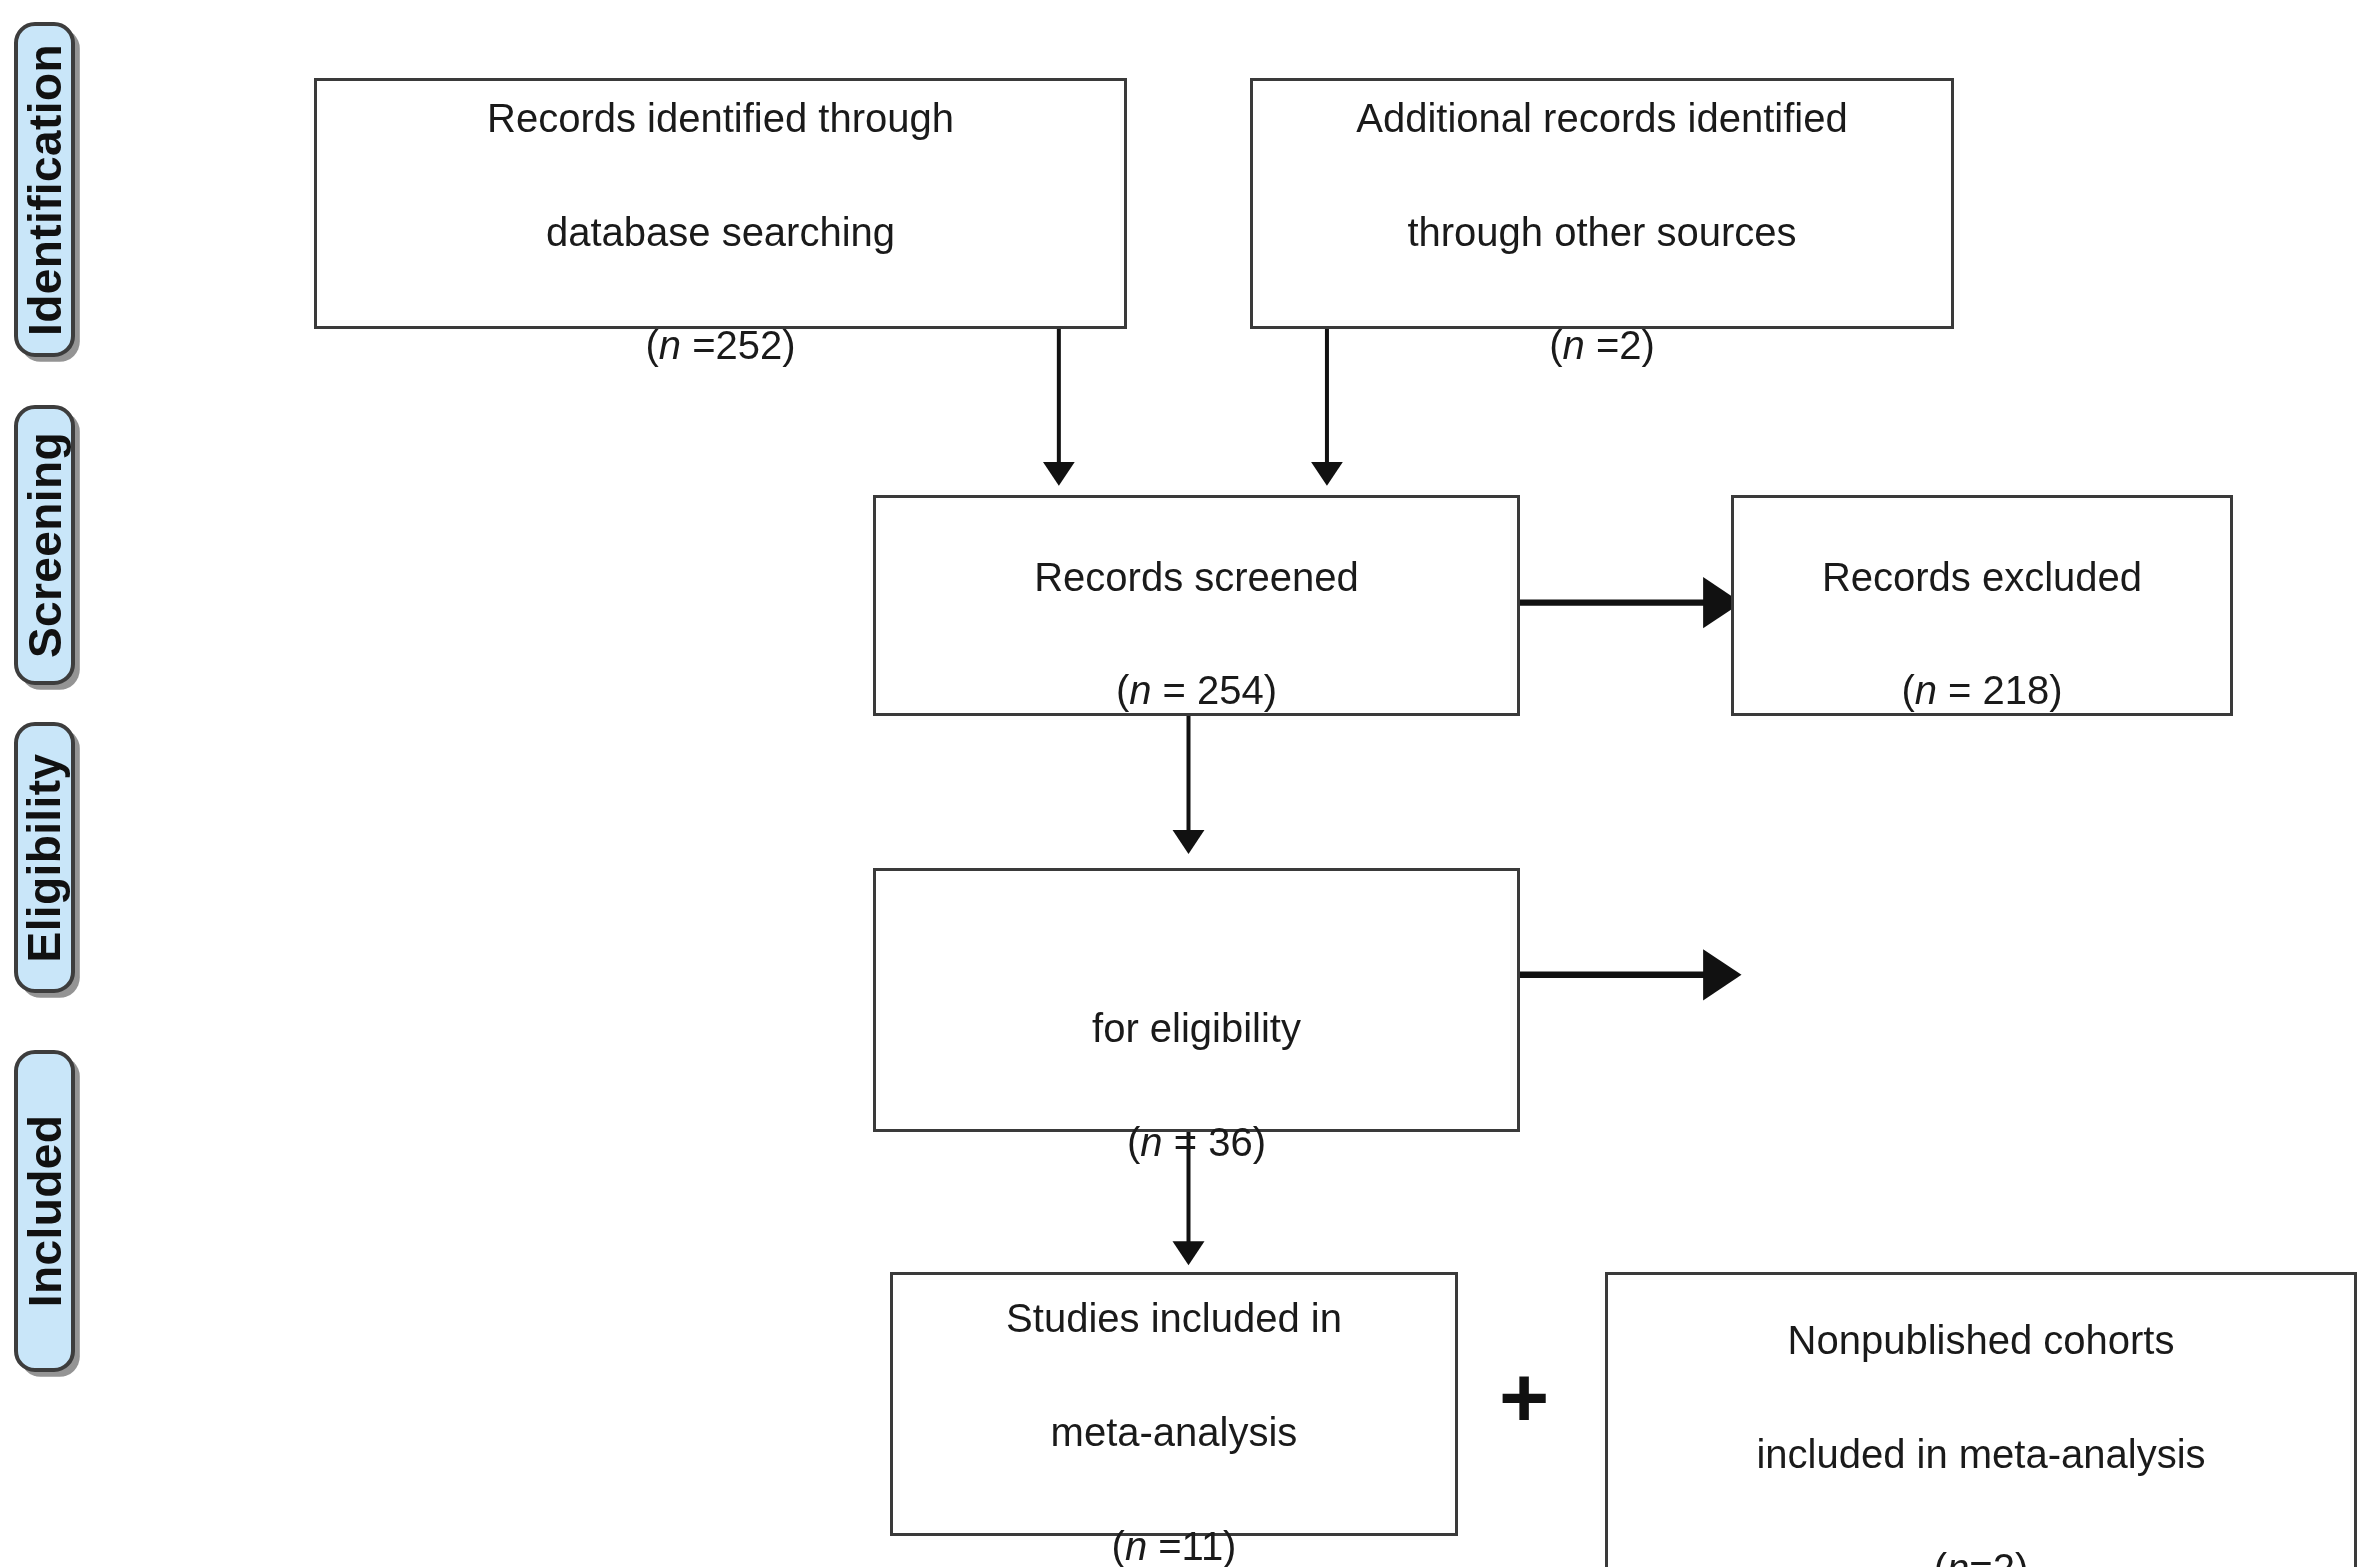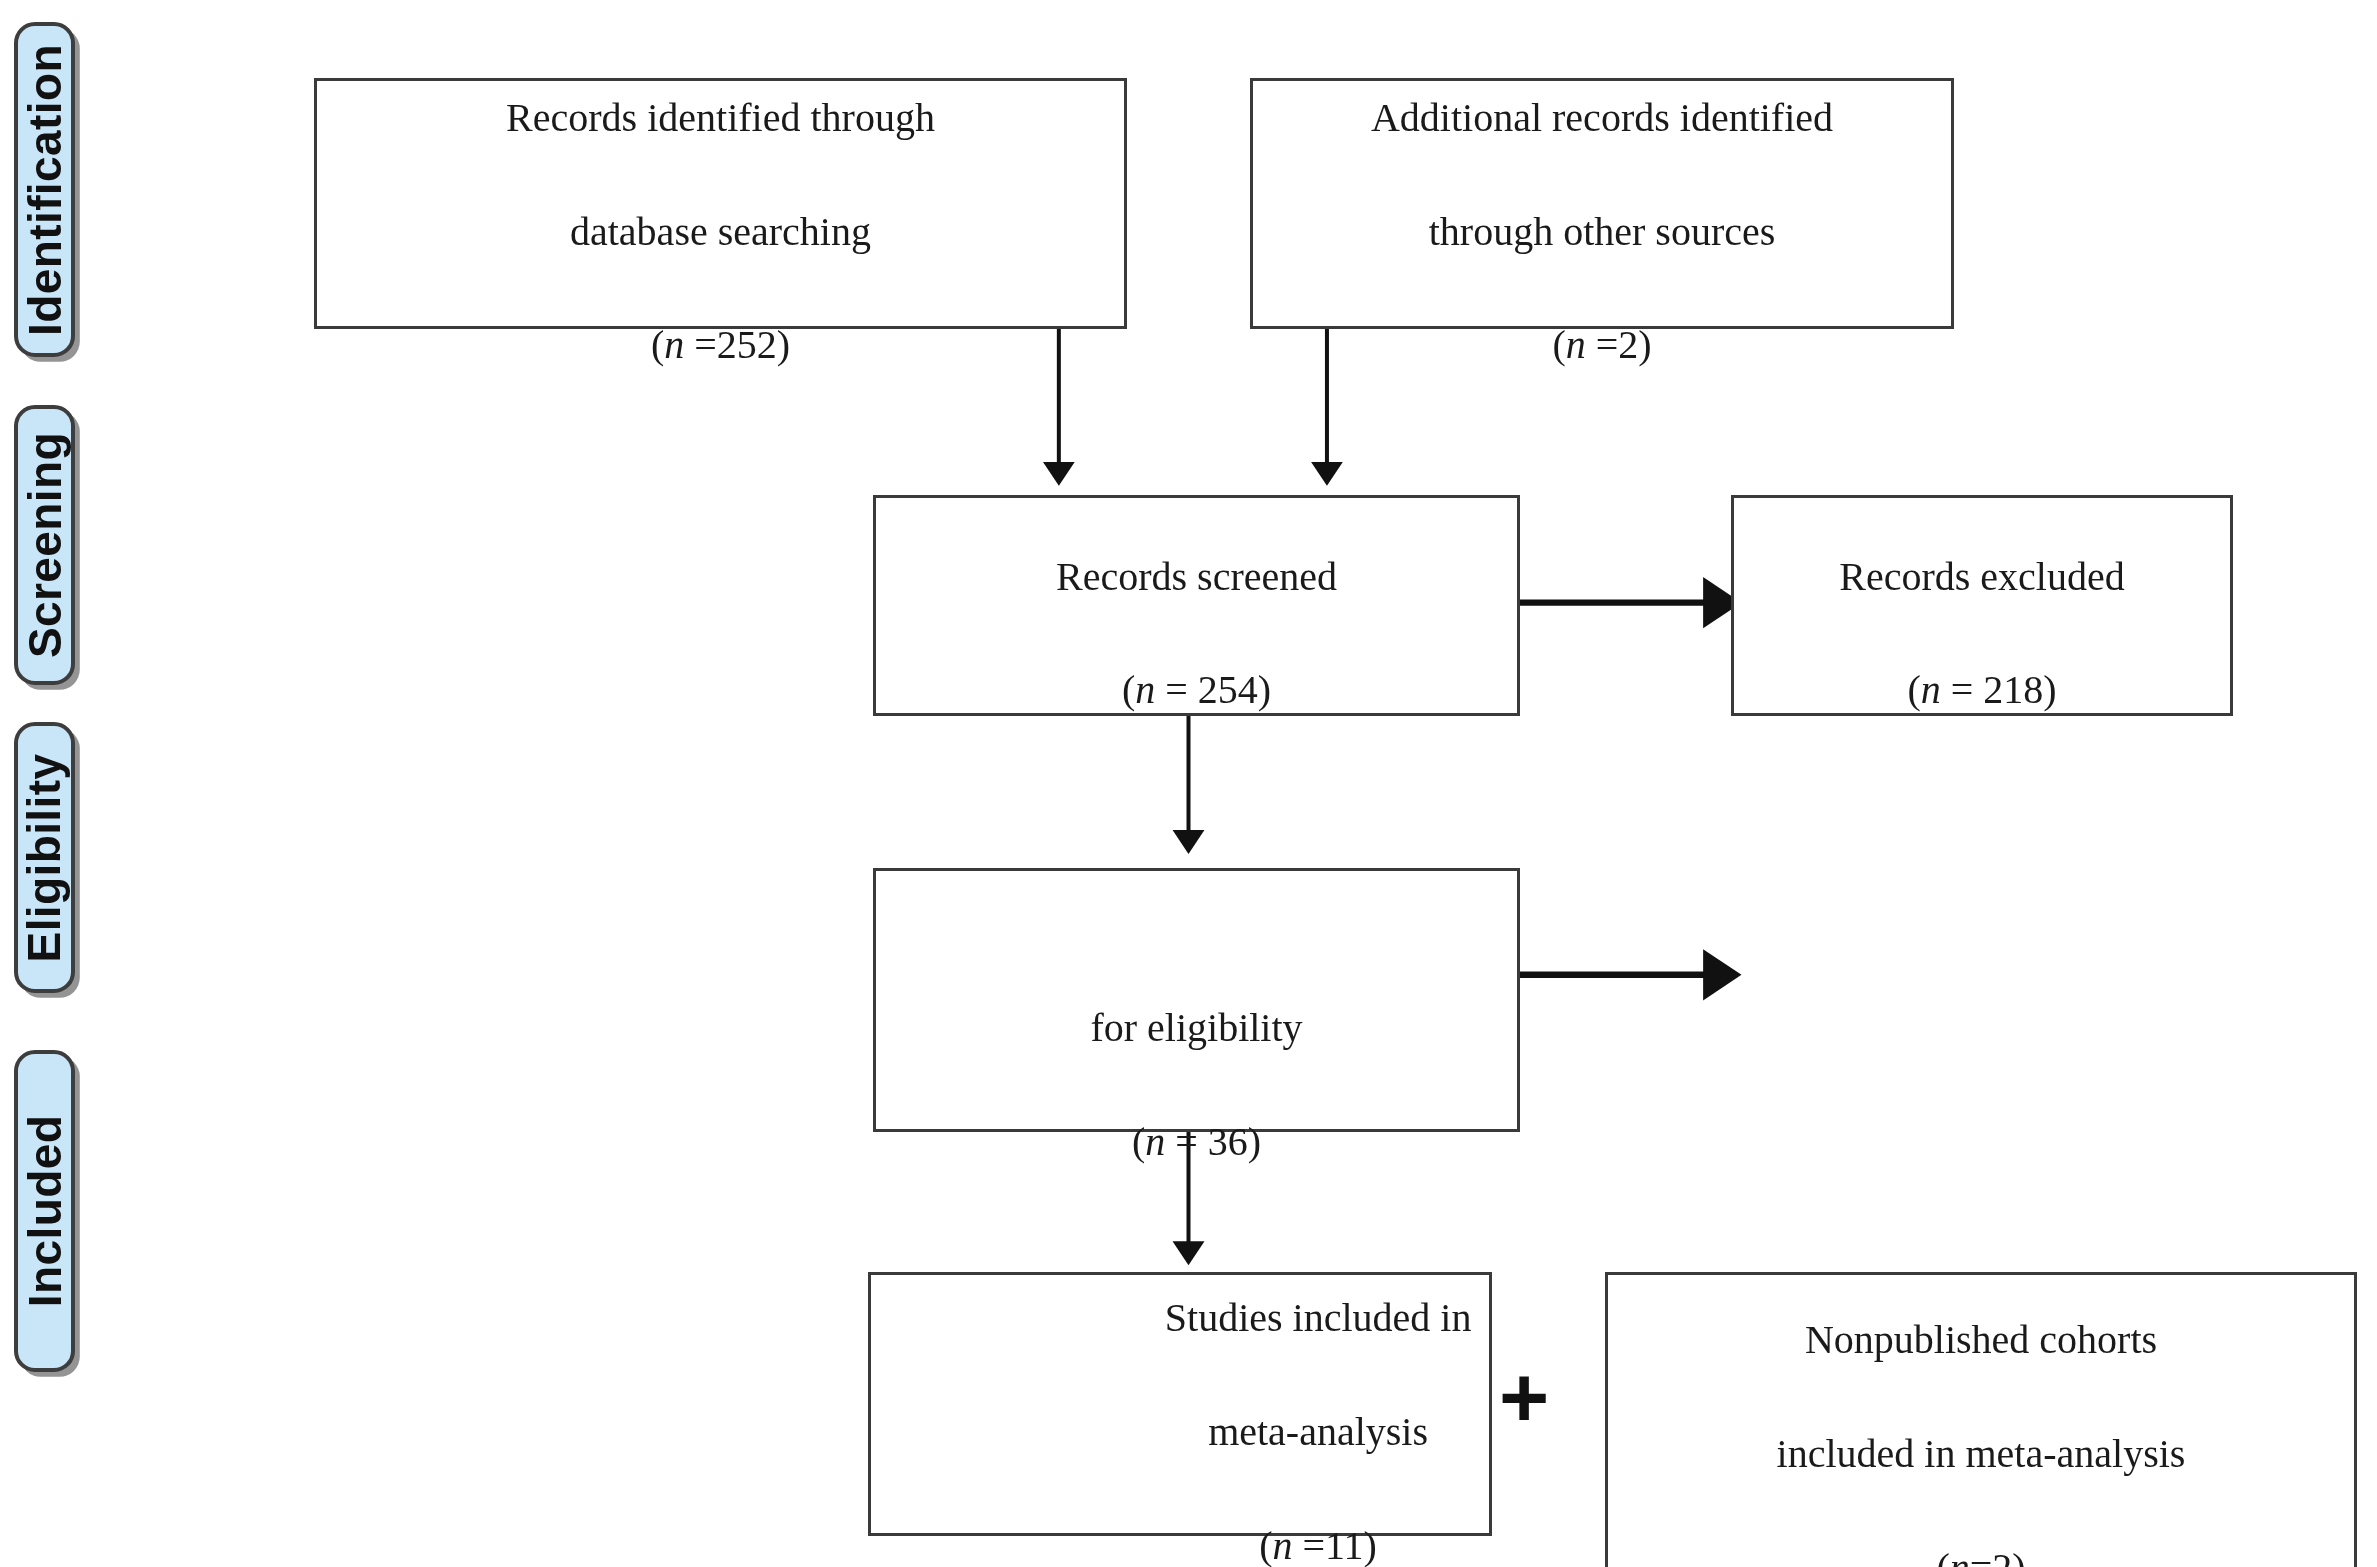--- a/index.html
+++ b/index.html
@@ -50,21 +50,20 @@
     align-items: center;
     justify-content: center;
     text-align: center;
   }
   .flow-box .box-text {
     font-size: 40px;
     line-height: 1.42;
     color: #1a1a1a;
     padding: 0 17.6px;
     white-space: pre-line;
-    font-family: Liberation Serif, serif;
   }
   .flow-box .box-text i {
     font-style: italic;
   }
 
   
   #connectors {
     position: absolute;
     left: 0;
     top: 0;
@@ -168,21 +167,21 @@
 
   <div class="flow-box" style="left:873px; top:868px; width:647px; height:264px;">
     <div class="box-text">
       <br>
       <span>for eligibility</span><br>
       <span><span>(</span><i>n</i><span> = 36)</span></span>
     </div>
   </div>
 
 
-  <div class="flow-box" style="left:868px; top:1272px; width:624px; height:264px;justify-content:flex-end;">
+  <div class="flow-box" style="left:890px; top:1272px; width:568px; height:264px;">
     <div class="box-text">
       <span>Studies included in</span><br>
       <span>meta-analysis</span><br>
       <span><span>(</span><i>n</i><span> =11)</span></span>
     </div>
   </div>
 
   <div class="plus-sign" style="left:1499px; top:1354px;">+</div>
 
   <div class="flow-box" style="left:1605px; top:1272px; width:752px; height:308px;">

